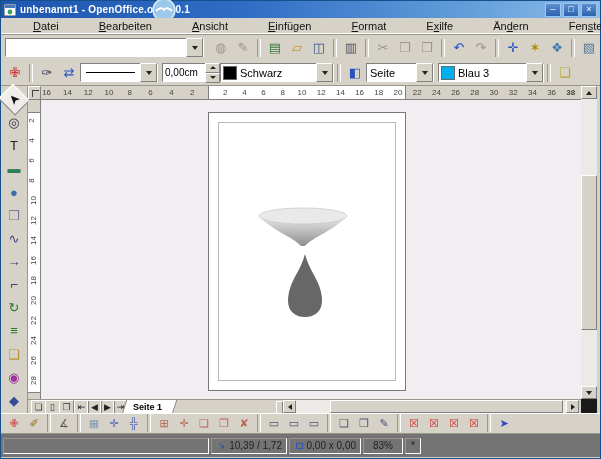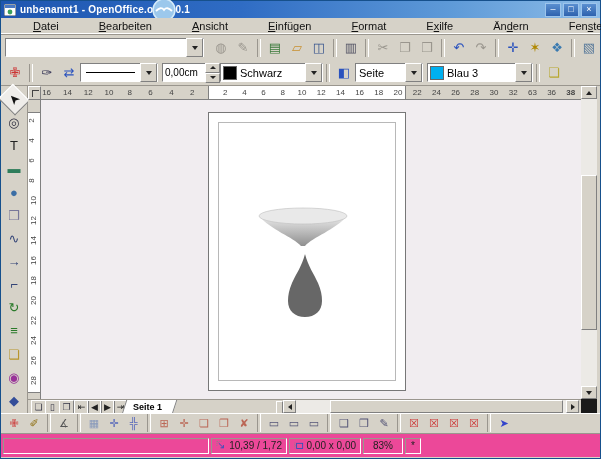--- a/index.html
+++ b/index.html
@@ -81,21 +81,21 @@
   .tab b{transform:skewX(18deg);font-weight:bold;}
   .splitter{position:absolute;left:248px;top:1px;width:5px;height:11px;background:#d6d2c8;border:1px solid;border-color:#fff #808080 #808080 #fff;}
   .htrack{position:absolute;left:268px;top:0;width:270px;height:13px;background:#eceae6;}
   .hthumb{position:absolute;left:34px;top:0;width:233px;height:13px;background:#d6d2c8;border:1px solid;border-color:#fff #808080 #808080 #fff;box-sizing:border-box;}
   .corner{position:absolute;left:581px;top:399px;width:16px;height:14px;background:#1a1a1a;}
   
   .optionbar{position:absolute;left:1px;top:413px;width:599px;height:19px;background:#d6d2c8;border-top:1px solid #fff;
              display:flex;align-items:center;padding-left:3px;box-sizing:border-box;}
   .optionbar .tbi{width:18px;height:16px;font-size:11px;}
   
-  .statusbar{position:absolute;left:1px;top:433px;width:599px;height:24px;background:#ec4899;border-top:1px solid #9a968e;
+  .statusbar{position:absolute;left:1px;top:433px;width:599px;height:24px;background:#737373;border-top:1px solid #9a968e;
              display:flex;align-items:center;padding:0 2px;box-sizing:border-box;font-size:10px;color:#222;}
   .sfield{height:16px;border:1px solid;border-color:#9a968e #fff #fff #9a968e;display:flex;align-items:center;
           padding:0 4px;box-sizing:border-box;margin-right:2px;white-space:nowrap;overflow:hidden;}
 </style>
 </head>
 <body>
 
 <div class="window">
 
   <div class="titlebar">
@@ -182,21 +182,21 @@
       <span class="spin-btns">
         <span>
             <i class="arr-up"></i>
           </span>
         <span>
             <i class="arr-down"></i>
           </span>
       </span>
     </div>
     <span style="width:4px"></span>
-    <div class="combo" style="width:103px">
+    <div class="combo" style="width:114px">
       <span class="swatch" id="line-swatch" style="background: rgb(0, 0, 0);"></span>
       <span class="val">Schwarz</span>
       <span class="cbtn">
           <i class="arr-down"></i>
         </span>
     </div>
     <span class="sep"></span>
     <div class="icon-strip">
         <span class="tbi" style="color: rgb(42, 82, 190);">◧</span>
       </div>
@@ -259,21 +259,21 @@
       <span class="rn" style="left: 299.4px;">14</span>
       <span class="rn" style="left: 318.6px;">16</span>
       <span class="rn" style="left: 337.8px;">18</span>
       <span class="rn" style="left: 357px;">20</span>
       <span class="rn" style="left: 376.2px;">22</span>
       <span class="rn" style="left: 395.4px;">24</span>
       <span class="rn" style="left: 414.6px;">26</span>
       <span class="rn" style="left: 433.8px;">28</span>
       <span class="rn" style="left: 453px;">30</span>
       <span class="rn" style="left: 472.2px;">32</span>
-      <span class="rn" style="left: 491.4px;">63</span>
+      <span class="rn" style="left: 491.4px;">34</span>
       <span class="rn" style="left: 510.6px;">36</span>
       <span class="rn" style="left: 529.8px; font-weight: bold;">38</span>
     </div>
   <div class="vruler" id="vruler">
     <div class="page-strip"></div>
   <span class="rnv" style="top: 16px;">2</span>
       <span class="rnv" style="top: 36px;">4</span>
       <span class="rnv" style="top: 56px;">6</span>
       <span class="rnv" style="top: 76px;">8</span>
       <span class="rnv" style="top: 96px;">10</span>

